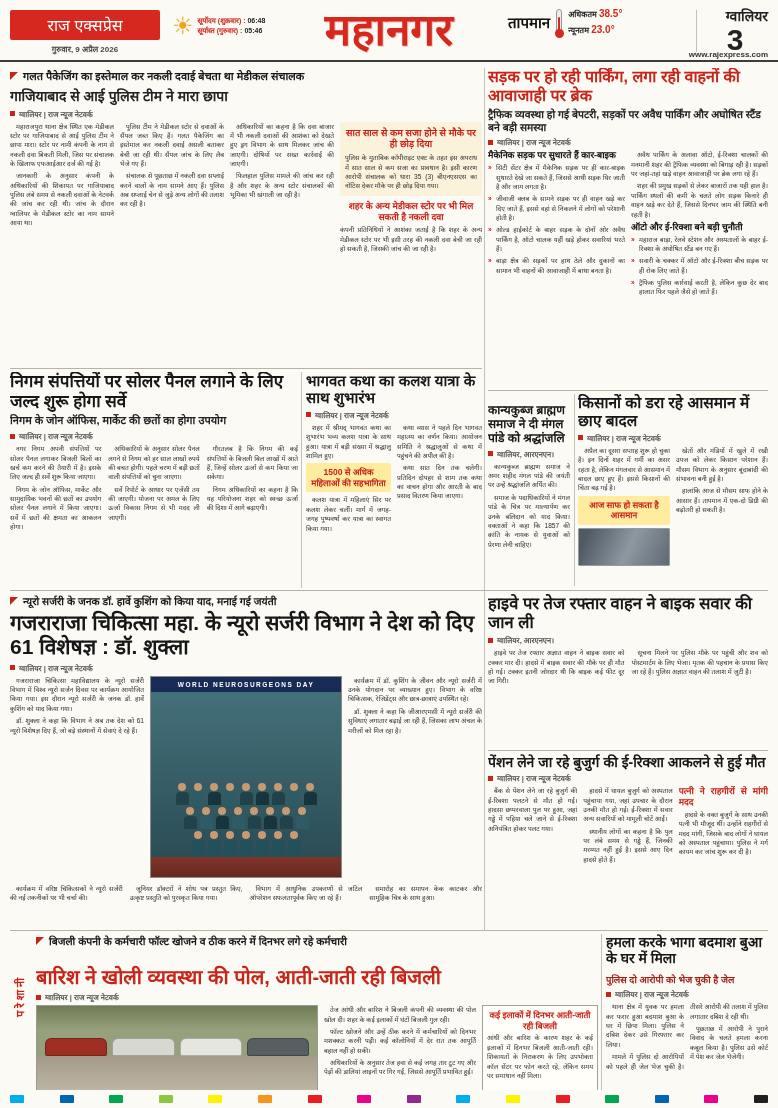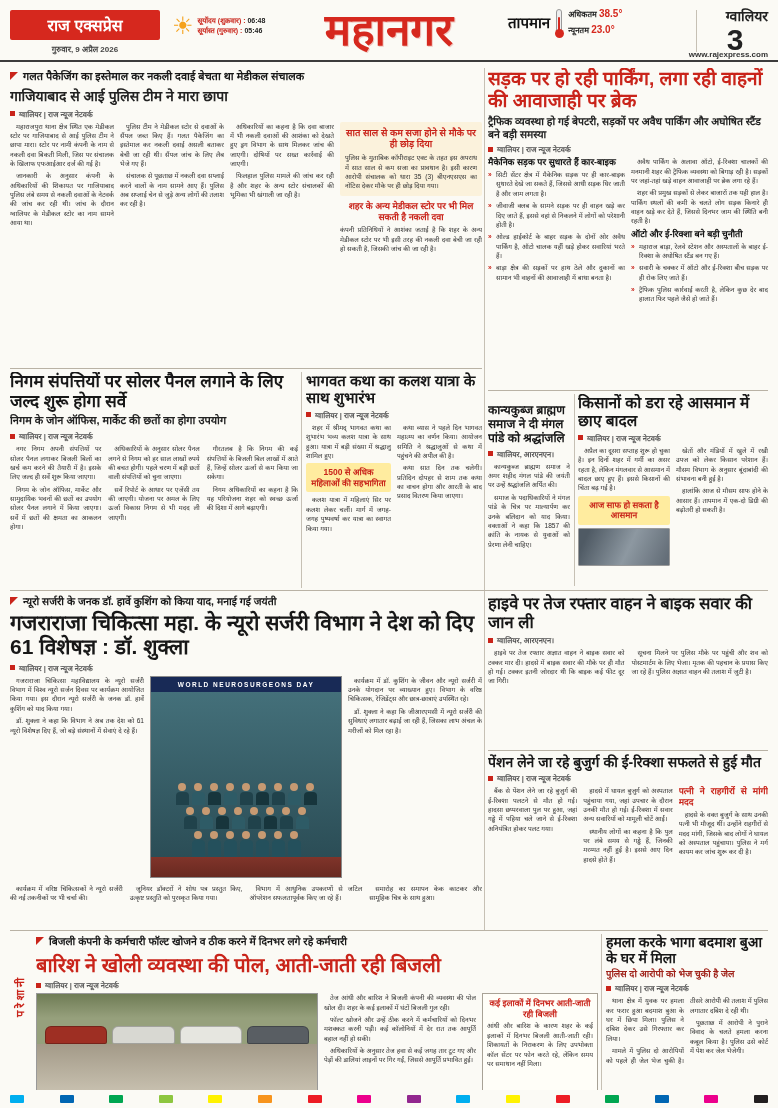--- a/index.html
+++ b/index.html
@@ -4,21 +4,21 @@
 <style>
   *{margin:0;padding:0;box-sizing:border-box}
   html,body{background:#dedcd6}
   .page{position:relative;width:778px;height:1108px;margin:0 auto;background:#fbfaf5;
         font-family:"Liberation Sans","DejaVu Sans",sans-serif;color:#222;overflow:hidden}
   .abs{position:absolute}
   .hrule{background:#b9b2a5}
   .vrule{background:#c6c0b4;width:1px}
 
   
-  .logo-box{width:150px;height:30px;background:#d6281e;color:#fff;font-weight:bold;font-size:16px;
+  .logo-box{width:150px;height:30px;background:#d6281e;color:#fff;font-weight:normal;font-size:16px;
             display:flex;align-items:center;justify-content:center;border-radius:2px}
   .logo-date{width:150px;text-align:center;font-size:8px;font-weight:bold;color:#444;margin-top:3px}
   .sun-wrap{display:flex;align-items:center;gap:4px}
   .sun-icon{font-size:24px;color:#f5a21b;line-height:1}
   .sun-lines{font-size:7px;line-height:1.5;white-space:nowrap}
   .sun-label{color:#c9241a;font-weight:bold}
   .sun-time{font-weight:bold;color:#222}
   .paper-title{font-size:44px;font-weight:bold;color:#d6281e;text-align:center;line-height:1;
                text-shadow:1px 1px 0 #f0c9c2}
   .temp-wrap{display:flex;align-items:center;gap:6px}
@@ -155,21 +155,21 @@
           <div class="box-title" style="font-size:9px">शहर के अन्य मेडीकल स्टोर पर भी मिल सकती है नकली दवा</div>
           <div class="body" style="margin-top:2px">कंपनी प्रतिनिधियों ने आशंका जताई है कि शहर के अन्य मेडीकल स्टोर पर भी इसी तरह की नकली दवा बेची जा रही हो सकती है, जिसकी जांच की जा रही है।</div>
         </div>
       </div>
     </div>
   </section>
 
   <div class="abs vrule" style="left:484px;top:68px;height:862px"></div>
 
   <section class="abs story" style="left:488px;top:68px;width:280px;height:318px">
-    <h2 class="hl red" style="font-size:19px">सड़क पर हो रही पार्किंग, लगा रही वाहनों की आवाजाही पर ब्रेक</h2>
+    <h2 class="hl red" style="font-size:16px">सड़क पर हो रही पार्किंग, लगा रही वाहनों की आवाजाही पर ब्रेक</h2>
     <p class="sub" style="font-size:10.5px;margin-top:3px">ट्रैफिक व्यवस्था हो गई बेपटरी, सड़कों पर अवैध पार्किंग और अघोषित स्टैंड बने बड़ी समस्या</p>
     <div class="byline">
         <span>ग्वालियर | राज न्यूज नेटवर्क</span>
       </div>
     <div class="cols" style="height:222px">
       <div class="col body">
         <h3 class="sec-title" style="margin-top:0">मैकेनिक सड़क पर सुधारते हैं कार-बाइक</h3>
         <ul class="bullets">
           <li>सिटी सेंटर क्षेत्र में मैकेनिक सड़क पर ही कार-बाइक सुधारते देखे जा सकते हैं, जिससे आधी सड़क घिर जाती है और जाम लगता है।</li>
           <li>जीवाजी क्लब के सामने सड़क पर ही वाहन खड़े कर दिए जाते हैं, इससे वहां से निकलने में लोगों को परेशानी होती है।</li>
@@ -407,21 +407,21 @@
       </div>
     <div class="body" style="column-count:2;column-gap:7px;height:96px">
       <p>हाइवे पर तेज रफ्तार अज्ञात वाहन ने बाइक सवार को टक्कर मार दी। हादसे में बाइक सवार की मौके पर ही मौत हो गई। टक्कर इतनी जोरदार थी कि बाइक कई फीट दूर जा गिरी।</p>
       <p>सूचना मिलने पर पुलिस मौके पर पहुंची और शव को पोस्टमार्टम के लिए भेजा। मृतक की पहचान के प्रयास किए जा रहे हैं। पुलिस अज्ञात वाहन की तलाश में जुटी है।</p>
     </div>
   </section>
 
   <div class="abs hrule" style="left:488px;top:750px;width:280px;height:1px"></div>
 
   <section class="abs story" style="left:488px;top:754px;width:280px;height:174px">
-    <h2 class="hl" style="font-size:14px">पेंशन लेने जा रहे बुजुर्ग की ई-रिक्शा सफलते से हुई मौत</h2>
+    <h2 class="hl" style="font-size:14px">पेंशन लेने जा रहे बुजुर्ग की ई-रिक्शा आकलने से हुई मौत</h2>
     <div class="byline">
         <span>ग्वालियर | राज न्यूज नेटवर्क</span>
       </div>
     <div class="cols" style="height:108px">
       <div class="col body">
         <p>बैंक से पेंशन लेने जा रहे बुजुर्ग की ई-रिक्शा पलटने से मौत हो गई। हादसा छप्परवाला पुल पर हुआ, जहां गड्ढे में पहिया चले जाने से ई-रिक्शा अनियंत्रित होकर पलट गया।</p>
       </div>
       <div class="col body">
         <p>हादसे में घायल बुजुर्ग को अस्पताल पहुंचाया गया, जहां उपचार के दौरान उनकी मौत हो गई। ई-रिक्शा में सवार अन्य सवारियों को मामूली चोटें आईं।</p>
         <p>स्थानीय लोगों का कहना है कि पुल पर लंबे समय से गड्ढे हैं, जिनकी मरम्मत नहीं हुई है। इससे आए दिन हादसे होते हैं।</p>
@@ -433,21 +433,21 @@
     </div>
   </section>
 
   <div class="abs hrule" style="left:10px;top:930px;width:758px;height:1px"></div>
 
   <div class="abs vert-label" style="left:12px;top:975px">परेशानी</div>
   <section class="abs story" style="left:36px;top:934px;width:562px;height:156px">
     <div class="kicker" style="font-size:10.5px">
         <span>बिजली कंपनी के कर्मचारी फॉल्ट खोजने व ठीक करने में दिनभर लगे रहे कर्मचारी</span>
       </div>
-    <h2 class="hl red" style="font-size:20px;margin-top:6px">बारिश ने खोली व्यवस्था की पोल, आती-जाती रही बिजली</h2>
+    <h2 class="hl red" style="font-size:20px;margin-top:18px">बारिश ने खोली व्यवस्था की पोल, आती-जाती रही बिजली</h2>
     <div class="byline">
         <span>ग्वालियर | राज न्यूज नेटवर्क</span>
       </div>
     <div class="cols" style="height:104px">
       <figure class="flood-photo">
         <div class="flood-sky"></div>
         <div class="flood-cars">
           <div class="car" style="background:#9e2f23"></div>
           <div class="car" style="background:#d8d8d2"></div>
           <div class="car" style="background:#e6e6e0"></div>
@@ -464,21 +464,21 @@
         <div class="box-title" style="font-size:8.5px">कई इलाकों में दिनभर आती-जाती रही बिजली</div>
         <div class="body" style="margin-top:2px">आंधी और बारिश के कारण शहर के कई इलाकों में दिनभर बिजली आती-जाती रही। शिकायतों के निराकरण के लिए उपभोक्ता कॉल सेंटर पर फोन करते रहे, लेकिन समय पर समाधान नहीं मिला।</div>
       </div>
     </div>
   </section>
 
   <div class="abs vrule" style="left:601px;top:934px;height:156px"></div>
 
   <section class="abs story" style="left:606px;top:934px;width:162px;height:156px">
     <h2 class="hl" style="font-size:14px">हमला करके भागा बदमाश बुआ के घर में मिला</h2>
-    <p class="sub" style="font-size:9.5px;margin-top:2px;color:#a0231a">पुलिस दो आरोपी को भेज चुकी है जेल</p>
+    <p class="sub" style="font-size:9.5px;margin-top:8px;color:#a0231a">पुलिस दो आरोपी को भेज चुकी है जेल</p>
     <div class="byline">
         <span>ग्वालियर | राज न्यूज नेटवर्क</span>
       </div>
     <div class="body" style="column-count:2;column-gap:6px;height:92px">
       <p>थाना क्षेत्र में युवक पर हमला कर फरार हुआ बदमाश बुआ के घर में छिपा मिला। पुलिस ने दबिश देकर उसे गिरफ्तार कर लिया।</p>
       <p>मामले में पुलिस दो आरोपियों को पहले ही जेल भेज चुकी है। तीसरे आरोपी की तलाश में पुलिस लगातार दबिश दे रही थी।</p>
       <p>पूछताछ में आरोपी ने पुराने विवाद के चलते हमला करना कबूल किया है। पुलिस उसे कोर्ट में पेश कर जेल भेजेगी।</p>
     </div>
   </section>
 

